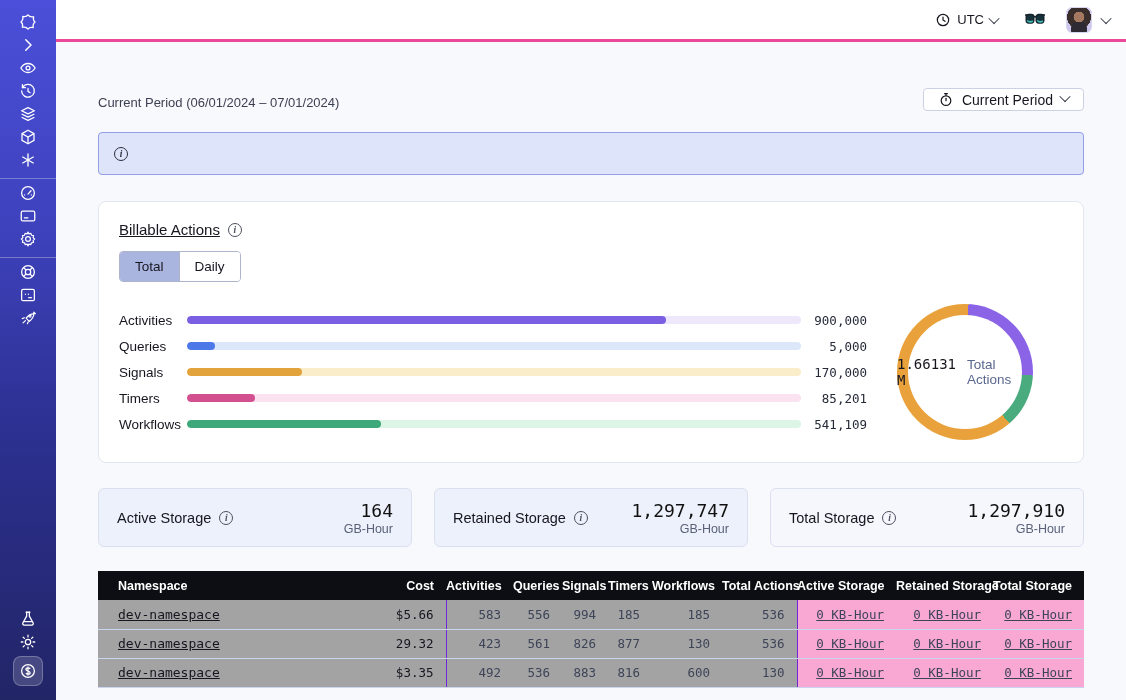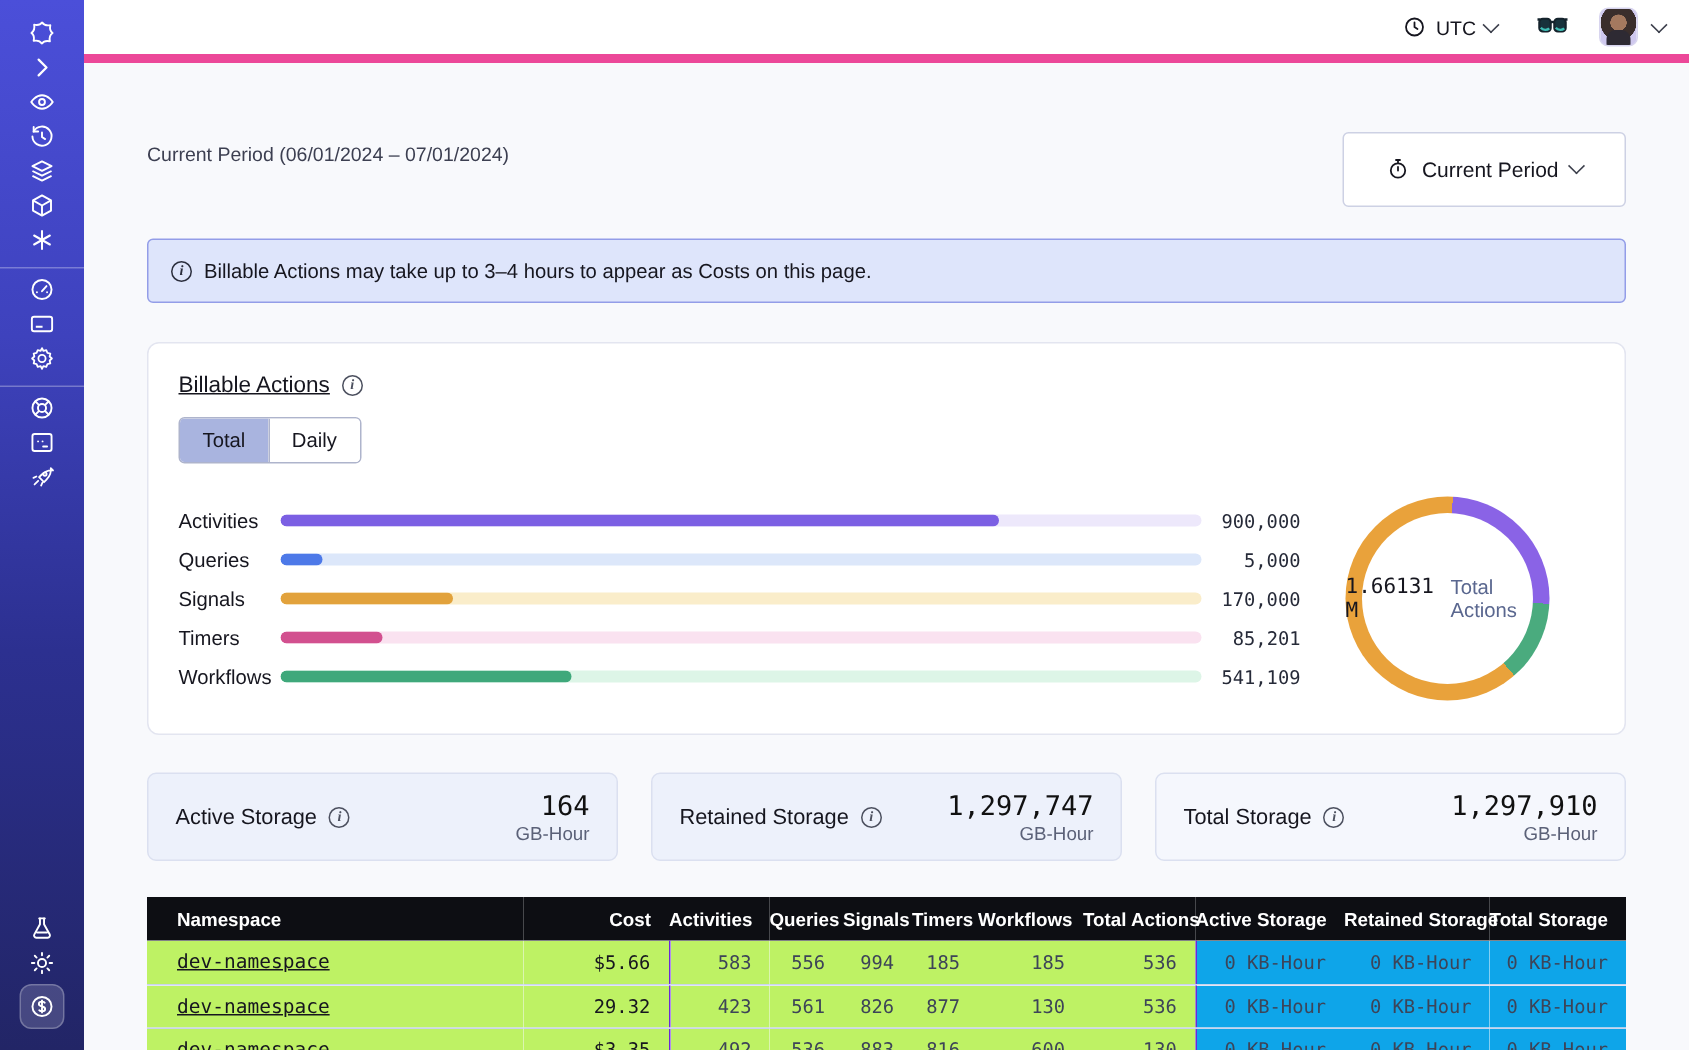--- a/index.html
+++ b/index.html
@@ -14,40 +14,40 @@
     justify-content:center; color:#fff; flex:0 0 auto; cursor:pointer;}
   .sb-icon svg { width:18px; height:18px; display:block; }
   .sb-div { width:56px; height:1px; background:rgba(255,255,255,.30); margin:4px 0 5px; flex:0 0 auto;}
   .sb-spacer { flex:1; }
   .sb-active { width:30px; height:30px; border-radius:8px; background:rgba(255,255,255,.16);
     border:1px solid rgba(255,255,255,.25); display:flex; align-items:center; justify-content:center;
     margin-bottom:0; cursor:pointer;}
 
   
   .topbar { position:absolute; left:56px; top:0; right:0; height:42px; background:#fff;
-    border-bottom:6px solid #ec4899; display:flex; align-items:center; justify-content:flex-end;
+    border-bottom:3px solid #ec4899; display:flex; align-items:center; justify-content:flex-end;
     padding-right:16px; gap:10px; z-index:4;}
   .tz { display:flex; align-items:center; gap:6px; font-size:13px; font-weight:500; cursor:pointer;}
   .chev { width:8px; height:8px; border-right:1.6px solid #3a3d4a; border-bottom:1.6px solid #3a3d4a;
     transform:rotate(45deg) translate(-1px,-1px); display:inline-block;}
   .glasses { margin-left:16px; cursor:pointer; display:flex;}
   .avatar { width:26px; height:26px; border-radius:6px; margin-left:10px; cursor:pointer;
     background:radial-gradient(circle at 50% 38%, #a4795f 0 28%, #3a2e2c 29% 62%, #cfc8ee 63%);
     border:1px solid #d8d5ef; position:relative; overflow:hidden;}
   .avatar::after{ content:""; position:absolute; left:4px; right:4px; bottom:0; height:10px;
     background:#2e2a33; border-radius:6px 6px 0 0;}
 
   
   .main { position:absolute; left:56px; top:42px; width:1070px; height:658px;
     background:#f8f9fc; overflow:hidden; padding:0 42px;}
   .head-row { margin-top:46px; display:flex; justify-content:space-between; align-items:flex-start;}
   .page-title { font-size:27px; font-weight:600; letter-spacing:-.2px;}
   .page-sub { font-size:13px; color:#3c3f51; margin-top:7px;}
-  .period-btn { background:#fff; border:1px solid #cdd1e4; border-radius:4px; height:50px;
-    display:flex; align-items:center; gap:8px; padding:0 28px; font-size:14px; font-weight:500;
+  .period-btn { background:#fff; border:1px solid #cdd1e4; border-radius:4px; height:23px;
+    display:flex; align-items:center; gap:8px; padding:0 14px; font-size:14px; font-weight:500;
     cursor:pointer; color:#16161f;}
   .period-btn .chev{ margin-top:-3px;}
 
   .banner { margin-top:21px; background:#dee5fb; border:1px solid #939de8; border-radius:4px;
     height:43px; display:flex; align-items:center; gap:8px; padding:0 15px; font-size:13.5px;}
 
   .info-i { width:14px; height:14px; border:1.2px solid #2b2e3d; border-radius:50%; display:inline-flex;
     align-items:center; justify-content:center; font-size:9.5px; font-weight:600; flex:0 0 auto;
     font-family:"Liberation Serif", serif; font-style:italic; color:#2b2e3d;}
   .info-i.grey { border-color:#4c505f; color:#4c505f;}
@@ -88,27 +88,27 @@
   .stor-label { display:flex; align-items:center; gap:8px; font-size:14.5px;}
   .stor-right { text-align:right;}
   .stor-val { font-family:"DejaVu Sans Mono", monospace; font-size:18px; color:#111;}
   .stor-unit { font-size:12.5px; color:#5b6178; margin-top:1px;margin-left:32px;}
 
   
   table { margin-top:24px; width:986px; border-collapse:collapse; table-layout:fixed;}
   thead th { background:#0d0e13; color:#fff; font-size:12.5px; font-weight:600; height:29px;
     padding:0 12px 0 0; text-align:right; white-space:nowrap;}
   thead th:first-child { text-align:left; padding-left:20px;}
-  tbody td { background:#bef264; font-size:12.5px; height:29px; padding:0 12px 0 0; text-align:right;
+  tbody td { background:#a3a3a3; font-size:12.5px; height:29px; padding:0 12px 0 0; text-align:right;
     border-bottom:1px solid #c9d4ee; color:#3d4458; font-family:"DejaVu Sans Mono", monospace;
     white-space:nowrap; overflow:hidden;}
   tbody td:first-child { text-align:left; padding-left:20px;}
   tbody td.dark { color:#16161f;}
   tbody td.sep { border-left:1px solid #6d28d9;}
-  tbody td.storbg { background:#0ea5e9; color:#3d4458;}
+  tbody td.storbg { background:#f9a8d4; color:#3d4458;text-decoration:underline;}
   a.ns-link { color:#16161f; text-decoration:underline; font-size:13px; cursor:pointer;}
 </style>
 </head>
 <body>
 
 <nav class="sidebar">
   <span class="sb-icon">
     <svg viewBox="0 0 24 24" fill="none" stroke="#fff" stroke-width="1.7" stroke-linejoin="round">
         <path d="M12 2.6c1.8 2.5 4.5 3 7.4 2.4-.6 2.9-.1 5.6 2 7-2.5 1.8-3 4.5-2.4 7.4-2.9-.6-5.6-.1-7 2-1.8-2.5-4.5-3-7.4-2.4.6-2.9.1-5.6-2-7 2.5-1.8 3-4.5 2.4-7.4 2.9.6 5.6.1 7-2z"></path>
       </svg>
@@ -251,21 +251,20 @@
           <circle cx="12" cy="13" r="7.2"></circle>
           <path d="M12 9.5V13"></path>
         </svg>
       <span>Current Period</span>
       <span class="chev"></span>
     </button>
   </div>
 
   <div class="banner">
     <span class="info-i">i</span>
-    <span>Billable Actions may take up to 3–4 hours to appear as Costs on this page.</span>
   </div>
 
   <section class="card">
     <div class="card-title-row">
       <span class="card-title">Billable Actions</span>
       <span class="info-i grey">i</span>
     </div>
     <div class="tabs">
       <button class="tab active">Total</button>
       <button class="tab">Daily</button>

